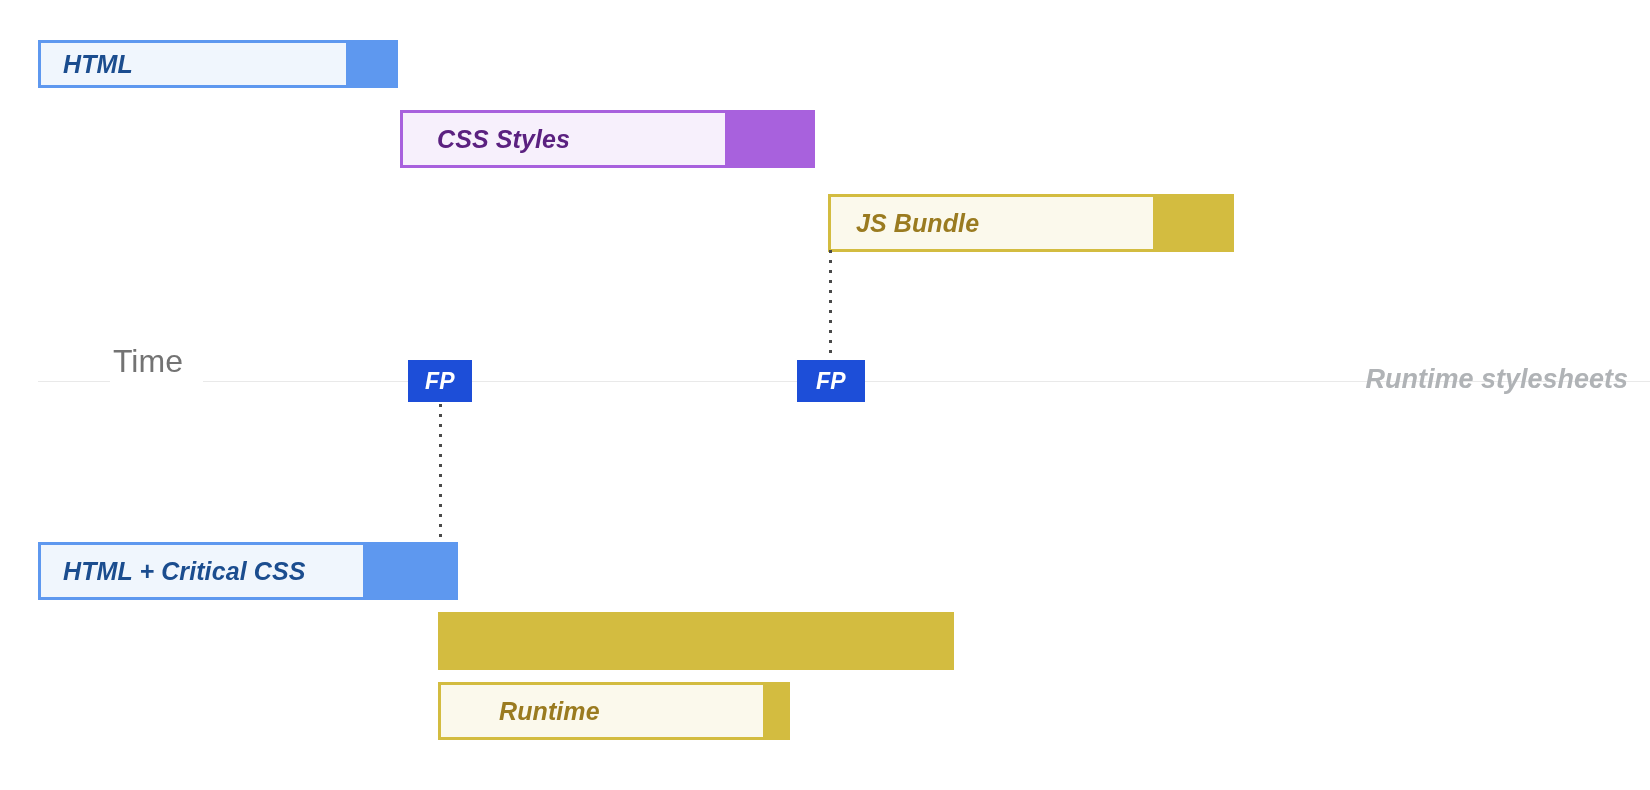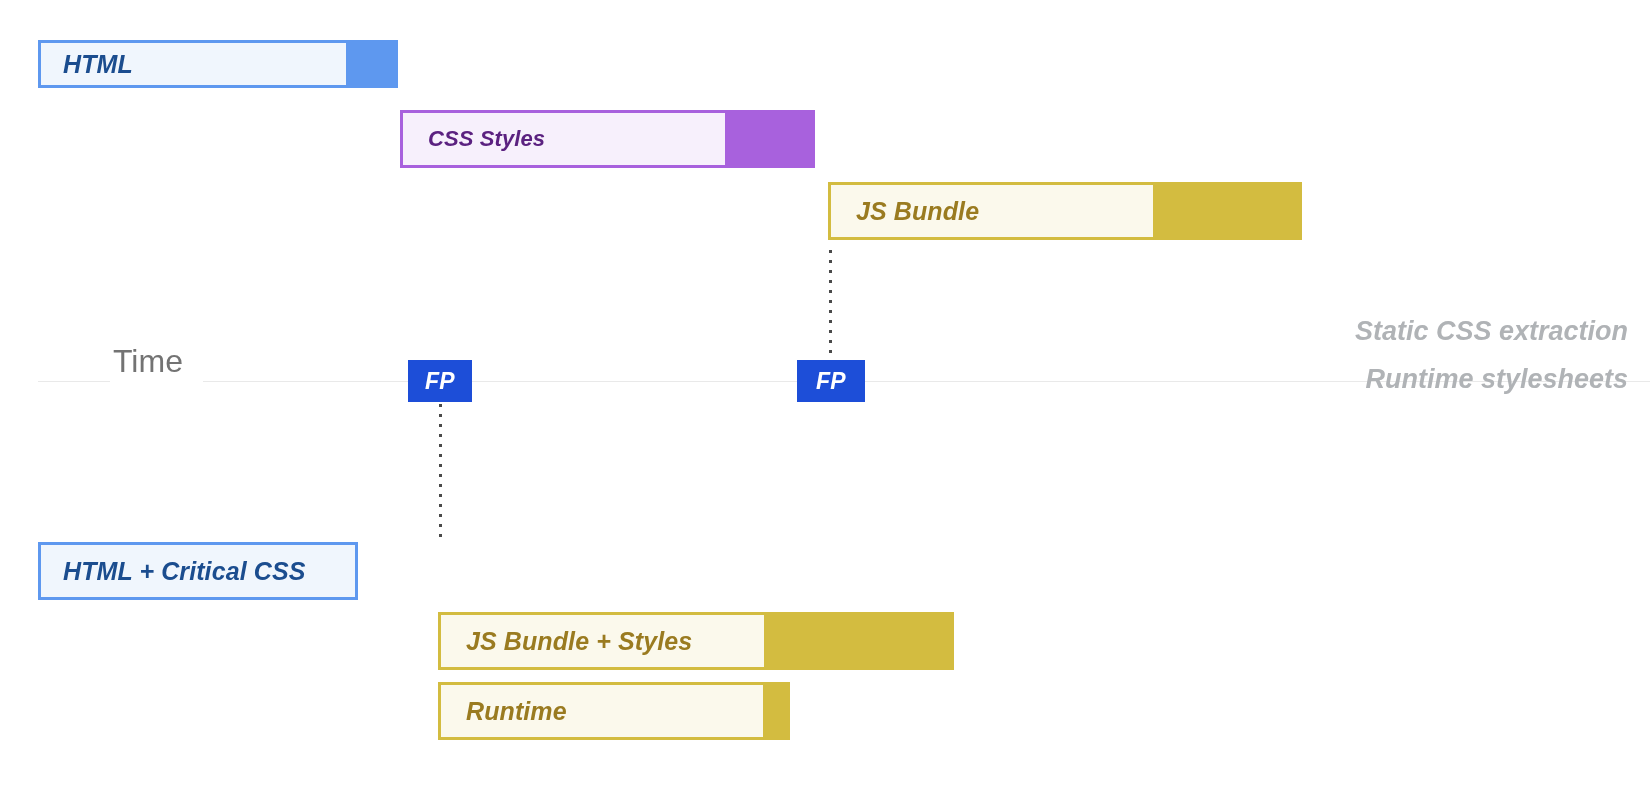--- a/index.html
+++ b/index.html
@@ -109,26 +109,26 @@
 
   <div class="bar theme-blue" style="left:38px; top:40px; width:360px; height:48px;">
     <div class="bar-fill" style="width:311px;">
       <span class="bar-label" style="font-size:25px; margin-left:22px;">HTML</span>
     </div>
     <div class="bar-tail"></div>
   </div>
 
   <div class="bar theme-purple" style="left:400px; top:110px; width:415px; height:58px;">
     <div class="bar-fill" style="width:328px;">
-      <span class="bar-label" style="font-size:22px; margin-left:25px;">CSS Styles</span>
+      <span class="bar-label" style="font-size:25px; margin-left:34px;">CSS Styles</span>
     </div>
     <div class="bar-tail"></div>
   </div>
 
-  <div class="bar theme-gold" style="left:828px; top:182px; width:474px; height:58px;gap:16px;">
+  <div class="bar theme-gold" style="left:828px; top:194px; width:406px; height:58px;gap:16px;">
     <div class="bar-fill" style="width:328px;">
       <span class="bar-label" style="font-size:25px; margin-left:25px;">JS Bundle</span>
     </div>
     <div class="bar-tail"></div>
   </div>
 
   <div class="connector" style="left:829px; top:250px; height:108px;"></div>
 
   <div class="axis-line" style="left:38px; top:381px; width:72px;"></div>
   <div class="axis-label" style="left:113px; top:343px; font-size:32px;">Time</div>
@@ -137,40 +137,36 @@
   <div class="axis-line" style="left:865px; top:381px; width:785px;"></div>
 
   <div class="fp-badge" style="left:408px; top:360px; width:64px; height:42px; font-size:23px;">
     <span>FP</span>
   </div>
 
   <div class="fp-badge" style="left:797px; top:360px; width:68px; height:42px; font-size:23px;">
     <span>FP</span>
   </div>
 
-  <div class="side-note" style="right:22px; top:316px; font-size:27px;">Static CSS extraction</div>
 
   <div class="side-note" style="right:22px; top:364px; font-size:27px;">Runtime stylesheets</div>
 
   <div class="connector" style="left:439px; top:404px; height:136px;"></div>
 
-  <div class="bar theme-blue" style="left:38px; top:542px; width:320px; height:58px;">
+  <div class="bar theme-blue" style="left:38px; top:542px; width:420px; height:58px;">
     <div class="bar-fill" style="width:328px;">
       <span class="bar-label" style="font-size:25px; margin-left:22px;">HTML + Critical CSS</span>
     </div>
     <div class="bar-tail"></div>
   </div>
 
   <div class="bar theme-gold" style="left:438px; top:612px; width:516px; height:58px;">
-    <div class="bar-fill" style="width:329px;">
-      <span class="bar-label" style="font-size:25px; margin-left:25px;">JS Bundle + Styles</span>
-    </div>
     <div class="bar-tail"></div>
   </div>
 
   <div class="bar theme-gold" style="left:438px; top:682px; width:352px; height:58px;">
-    <div class="bar-fill" style="width:328px;">
+    <div class="bar-fill" style="width:328px;padding-left:33px;">
       <span class="bar-label" style="font-size:25px; margin-left:25px;">Runtime</span>
     </div>
     <div class="bar-tail"></div>
   </div>
 
 </div>
 
 </body></html>

